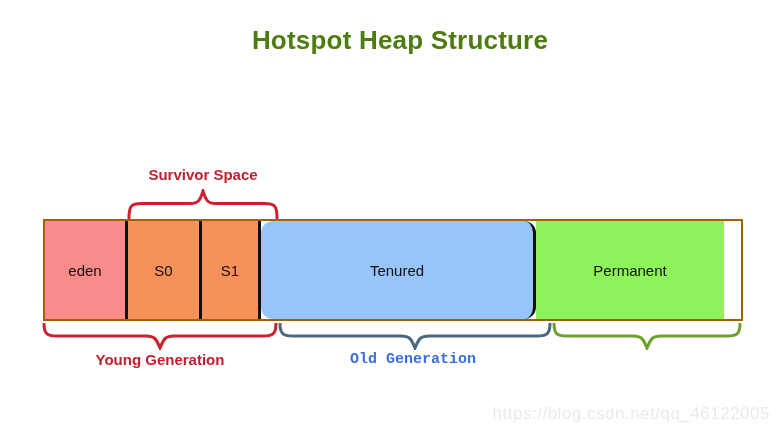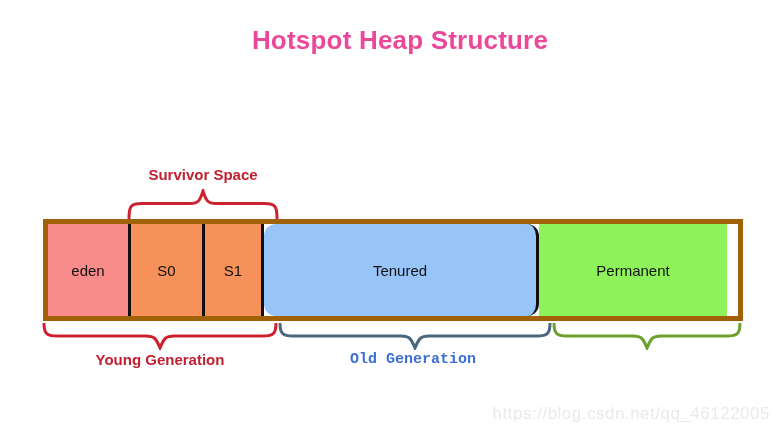--- a/index.html
+++ b/index.html
@@ -2,39 +2,39 @@
 <html><head>
 <meta charset="utf-8">
 <style>
   html,body{margin:0;padding:0;background:#ffffff;}
   .canvas{
     position:relative;width:776px;height:436px;background:#ffffff;
     overflow:hidden;font-family:"Liberation Sans",sans-serif;
   }
   .title{
     position:absolute;top:25px;left:24px;right:0;
-    text-align:center;font-size:26px;font-weight:bold;color:#ec4899;
+    text-align:center;font-size:26px;font-weight:bold;color:#4d7c0f;
     letter-spacing:0.2px;
   }
   .small-label{
     position:absolute;font-size:15px;font-weight:bold;text-align:center;
     white-space:nowrap;
   }
   .survivor-label{top:166px;left:103px;width:200px;}
   .young-label{top:351px;left:60px;width:200px;}
   .old-label{top:351px;left:313px;width:200px;font-family:Liberation Mono, monospace;}
   .perm-label{top:351px;left:548px;width:200px;}
   .brace{position:absolute;}
   .brace-survivor{top:189px;left:127px;width:152px;height:30px;}
   .brace-young{top:323px;left:42px;width:236px;height:27px;}
   .brace-old{top:323px;left:278px;width:274px;height:27px;}
   .brace-perm{top:323px;left:552px;width:190px;height:27px;}
   .heap-row{
     position:absolute;top:219px;left:43px;width:700px;height:102px;
-    box-sizing:border-box;border:5px solid #a16207;display:flex;
+    box-sizing:border-box;border:2px solid #a16207;display:flex;
   }
   .segment{
     box-sizing:border-box;height:100%;
     display:flex;align-items:center;justify-content:center;
     border-right:3px solid #0f0f0f;
   }
   .segment:last-child{border-right:none;}
   .seg-eden{width:83px;}
   .seg-s0{width:74px;}
   .seg-s1{width:59px;}

